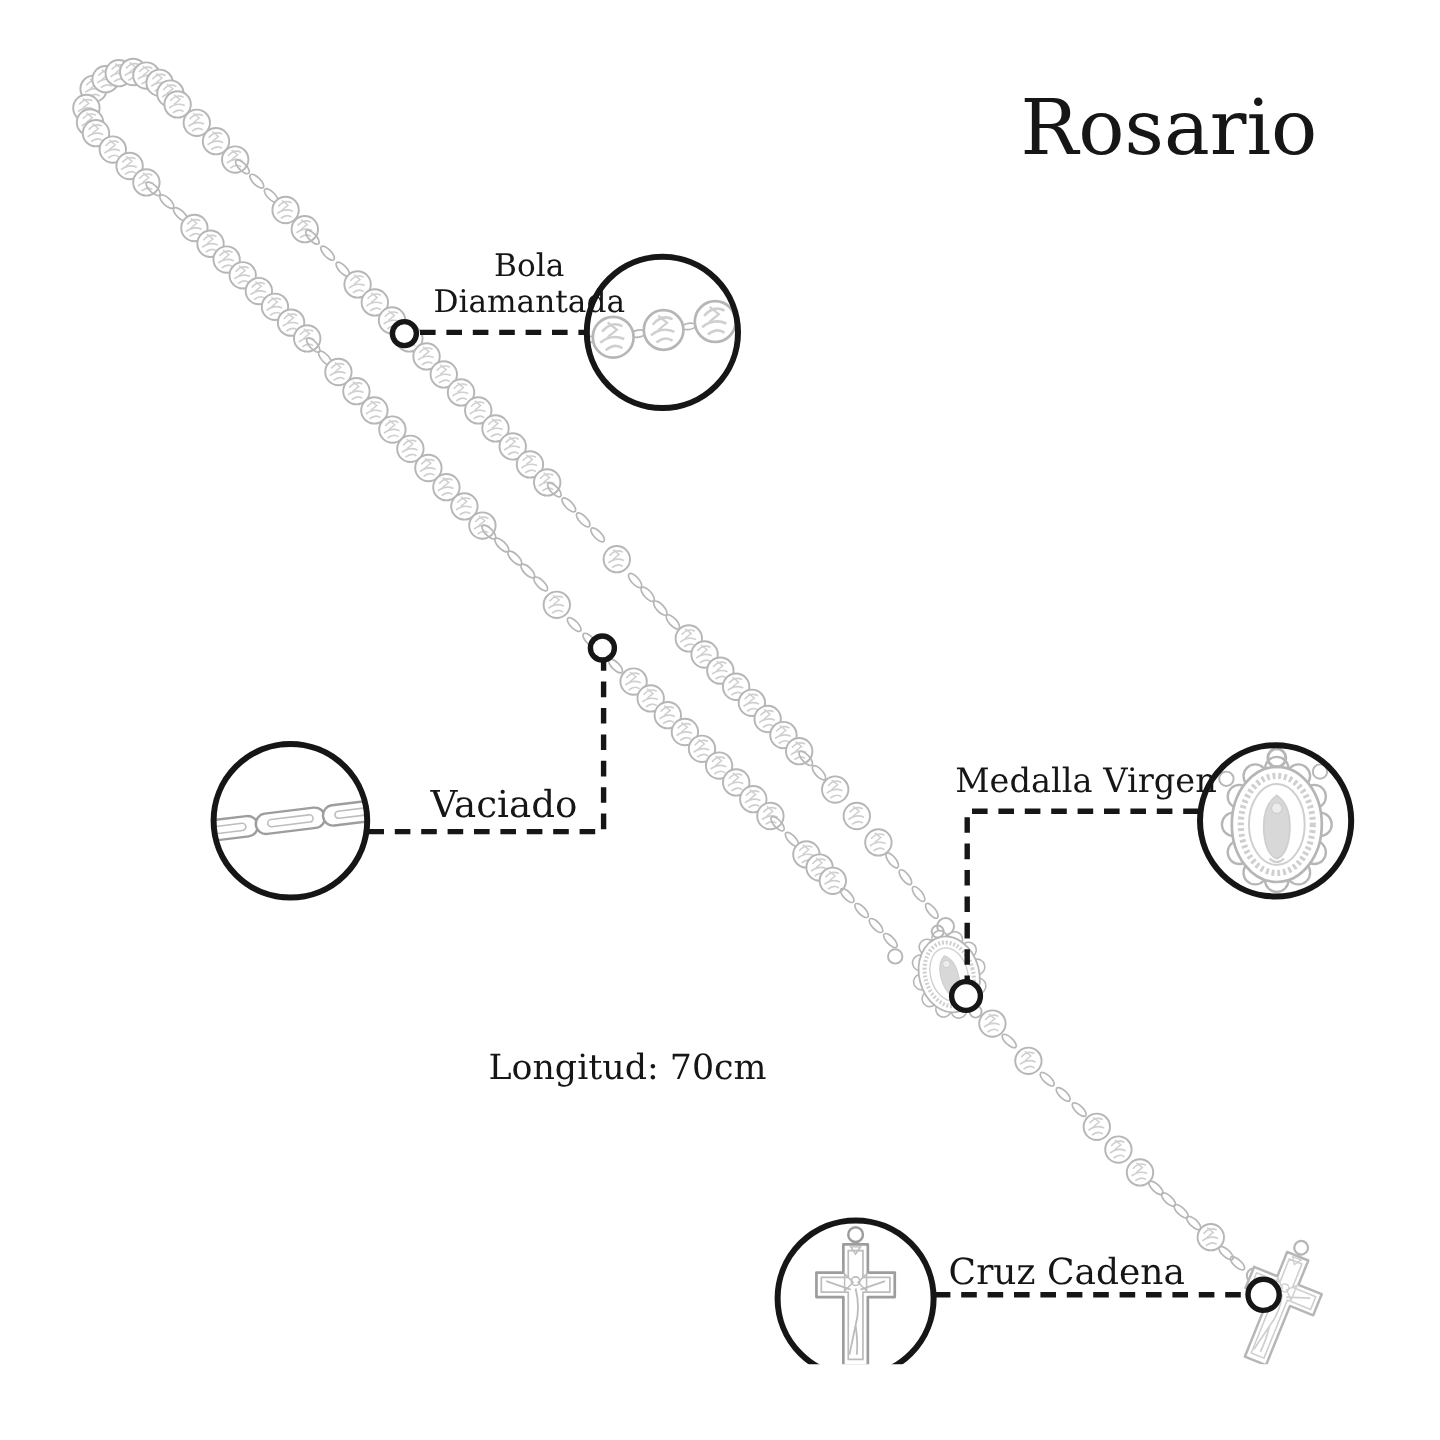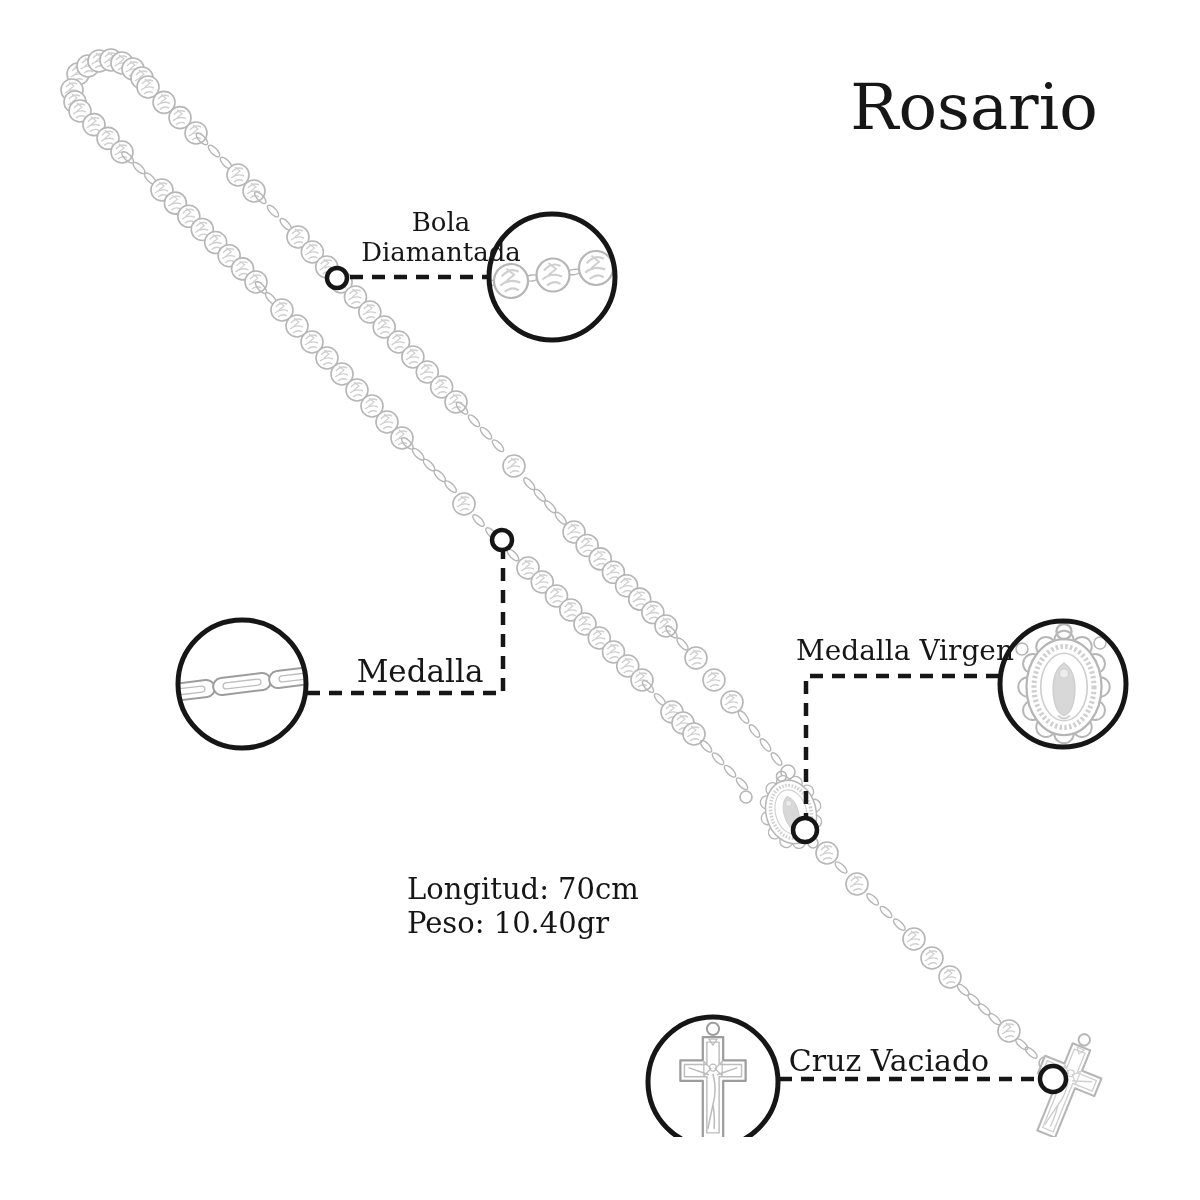--- a/index.html
+++ b/index.html
@@ -610,21 +610,20 @@
       </g>
   </svg>
 
   <div class="label title">Rosario</div>
 
   <div class="label bola-label">
     <div>Bola</div>
     <div>Diamantada</div>
   </div>
 
-  <div class="label cadena-label">Medalla</div>
+  <div class="label cadena-label">Vaciado</div>
   <div class="label medalla-label">Medalla Virgen</div>
-  <div class="label cruz-label">Cruz Vaciado</div>
+  <div class="label cruz-label">Cruz Cadena</div>
 
   <div class="specs">
     <div>Longitud: 70cm</div>
-    <div>Peso: 10.40gr</div>
   </div>
 </div>
 
 </body></html>

